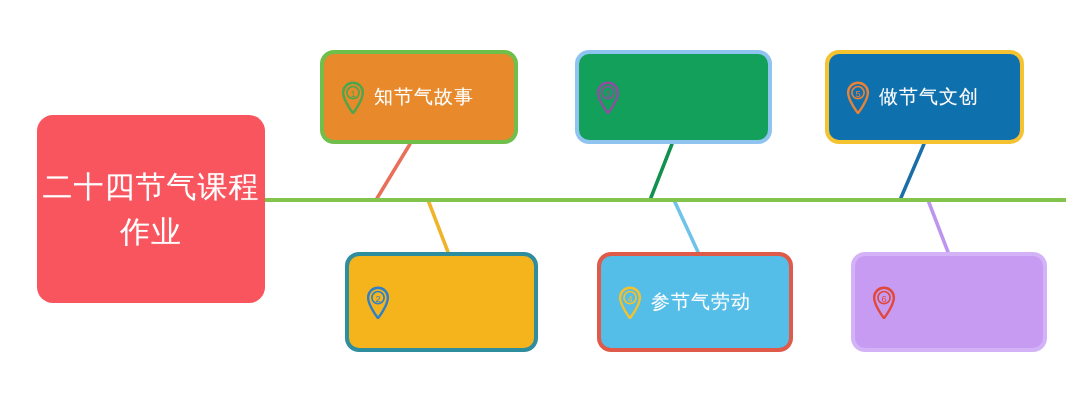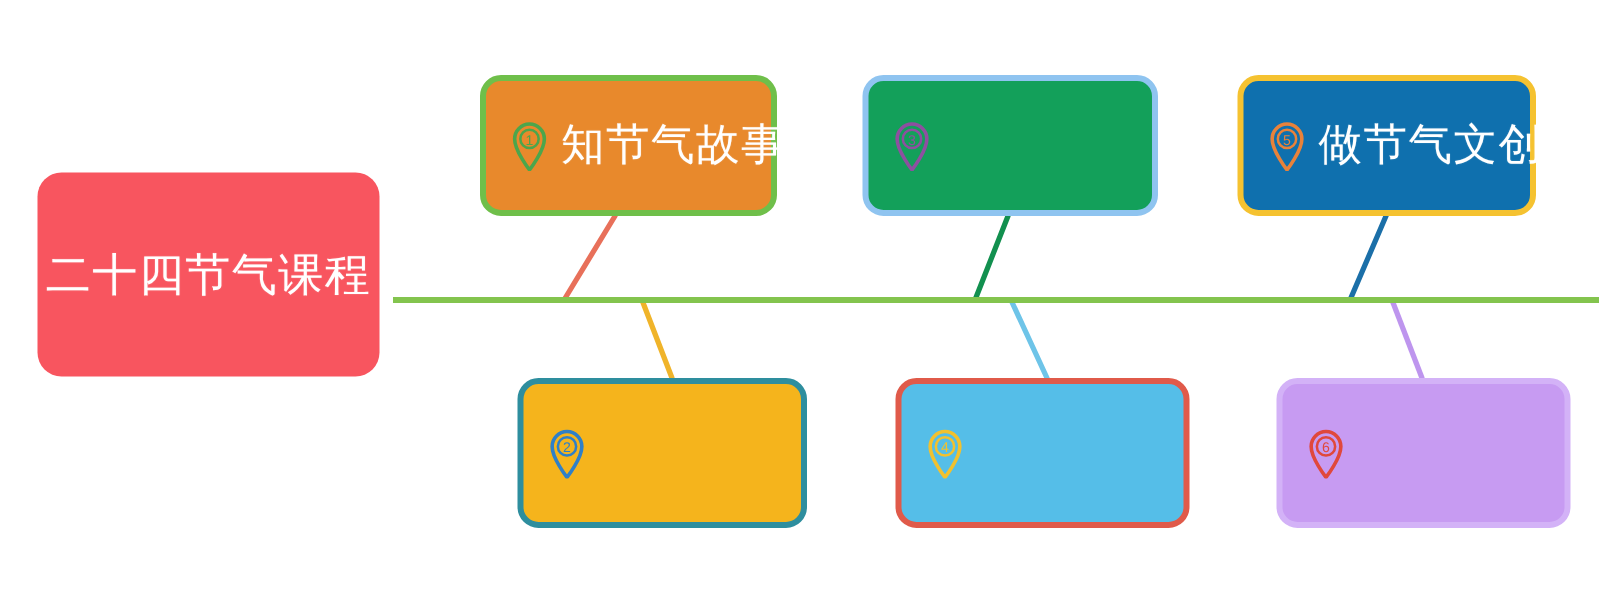--- a/index.html
+++ b/index.html
@@ -22,24 +22,24 @@
     left: 0;
     top: 0;
     width: 1080px;
     height: 400px;
     pointer-events: none;
   }
 
   
   .root-node {
     position: absolute;
-    left: 25px;
+    left: 37px;
     top: 115px;
     width: 228px;
-    height: 136px;
+    height: 188px;
     border-radius: 16px;
     background: #F8555F;
     display: flex;
     flex-direction: column;
     align-items: center;
     justify-content: center;
     box-sizing: border-box;
     z-index: 5;
   }
   .root-line {
@@ -60,21 +60,21 @@
     border-width: 4px;
     display: flex;
     flex-direction: row;
     align-items: center;
     justify-content: flex-start;
     padding-left: 16px;
     z-index: 6;
   }
   .branch-label {
     color: #ffffff;
-    font-size: 29px;
+    font-size: 19px;
     letter-spacing: 1px;
     white-space: nowrap;
     margin-left: 8px;
     text-shadow: 0 0 1px rgba(255,255,255,0.30);
   }
   .pin-icon {
     position: relative;
     width: 26px;
     height: 34px;
     flex: 0 0 26px;
@@ -96,20 +96,21 @@
       <line x1="428" y1="200" x2="448" y2="252" stroke="#F0B42A" stroke-width="3.5" stroke-linecap="round"></line>
       <line x1="672" y1="144" x2="650" y2="200" stroke="#12904F" stroke-width="3.5" stroke-linecap="round"></line>
       <line x1="674" y1="200" x2="698" y2="252" stroke="#6EC4E8" stroke-width="3.5" stroke-linecap="round"></line>
       <line x1="924" y1="144" x2="900" y2="200" stroke="#1B6FA8" stroke-width="3.5" stroke-linecap="round"></line>
       <line x1="928" y1="200" x2="948" y2="252" stroke="#BE95EE" stroke-width="3.5" stroke-linecap="round"></line>
       <line x1="262" y1="200" x2="1066" y2="200" stroke="#83C44E" stroke-width="4"></line>
     </svg>
 
   <div class="root-node">
     <div class="root-line">二十四节气课程</div>
+    <div class="root-line">作业</div>
   </div>
 
   <div id="branch-host">
       <div class="branch" style="left: 320px; top: 50px; width: 198px; height: 94px; background: rgb(232, 137, 44); border-color: rgb(111, 191, 74);">
         <span class="pin-icon">
           <svg viewBox="0 0 26 34">
             <path d="M13 33.2 C13 33.2 3.1 20.6 3.1 12.6 A9.9 9.9 0 0 1 22.9 12.6 C22.9 20.6 13 33.2 13 33.2 Z" fill="none" stroke="#4CA64C" stroke-width="2.4"></path>
             <circle cx="13" cy="12.6" r="6.1" fill="none" stroke="#4CA64C" stroke-width="1.7"></circle>
             <text x="13" y="16.6" text-anchor="middle" font-size="9.4" font-family="Liberation Sans, sans-serif" fill="#4CA64C">1</text>
           </svg>
@@ -135,20 +136,21 @@
         </span>
       </div>
       <div class="branch" style="left: 597px; top: 252px; width: 196px; height: 100px; background: rgb(85, 190, 232); border-color: rgb(224, 90, 74);">
         <span class="pin-icon">
           <svg viewBox="0 0 26 34">
             <path d="M13 33.2 C13 33.2 3.1 20.6 3.1 12.6 A9.9 9.9 0 0 1 22.9 12.6 C22.9 20.6 13 33.2 13 33.2 Z" fill="none" stroke="#F2C12E" stroke-width="2.4"></path>
             <circle cx="13" cy="12.6" r="6.1" fill="none" stroke="#F2C12E" stroke-width="1.7"></circle>
             <text x="13" y="16.6" text-anchor="middle" font-size="9.4" font-family="Liberation Sans, sans-serif" fill="#F2C12E">4</text>
           </svg>
         </span>
+        <span class="branch-label">参节气劳动</span>
       </div>
       <div class="branch" style="left: 825px; top: 50px; width: 199px; height: 94px; background: rgb(15, 112, 174); border-color: rgb(245, 194, 48);">
         <span class="pin-icon">
           <svg viewBox="0 0 26 34">
             <path d="M13 33.2 C13 33.2 3.1 20.6 3.1 12.6 A9.9 9.9 0 0 1 22.9 12.6 C22.9 20.6 13 33.2 13 33.2 Z" fill="none" stroke="#E8823A" stroke-width="2.4"></path>
             <circle cx="13" cy="12.6" r="6.1" fill="none" stroke="#E8823A" stroke-width="1.7"></circle>
             <text x="13" y="16.6" text-anchor="middle" font-size="9.4" font-family="Liberation Sans, sans-serif" fill="#E8823A">5</text>
           </svg>
         </span>
         <span class="branch-label">做节气文创</span>

